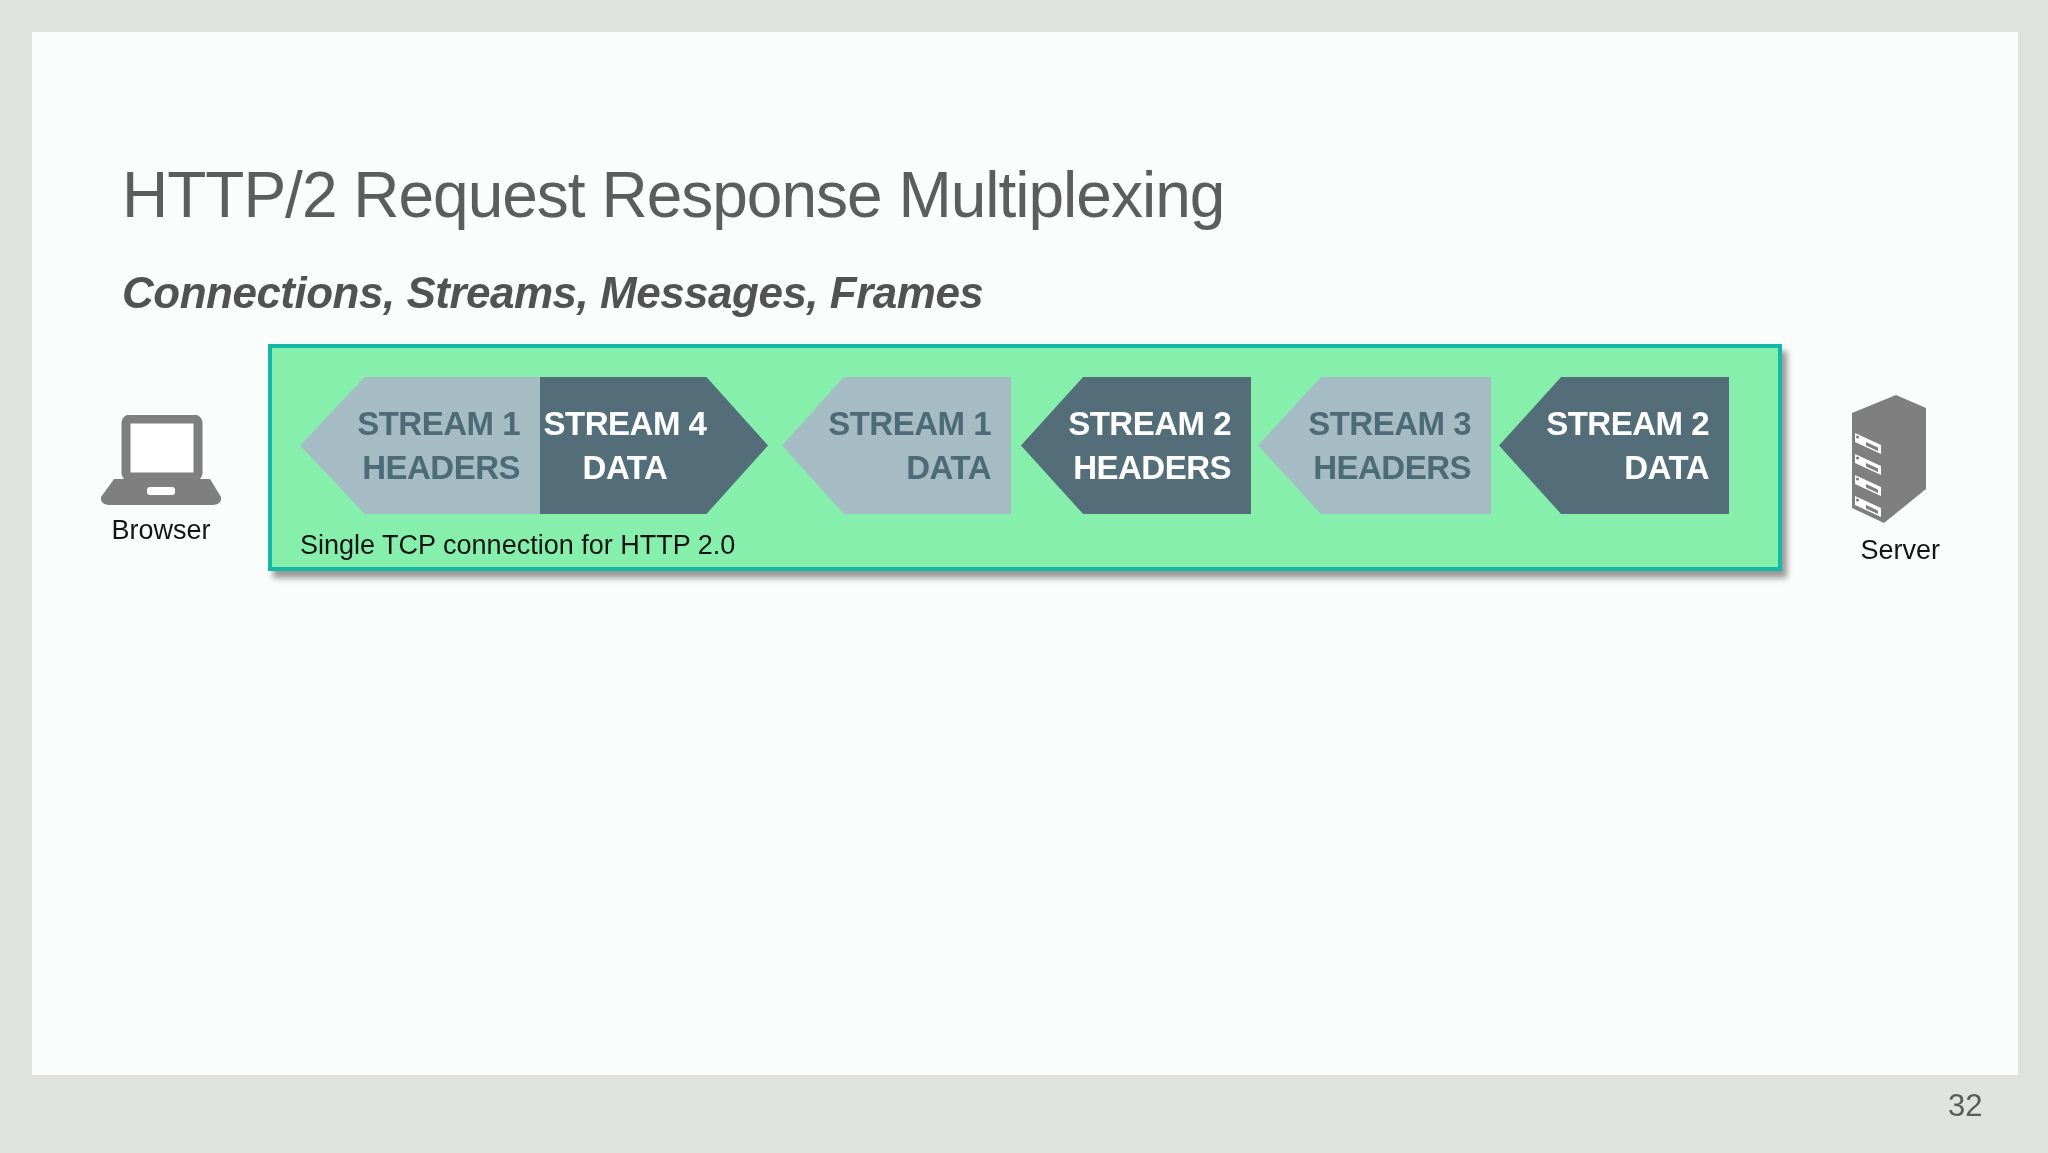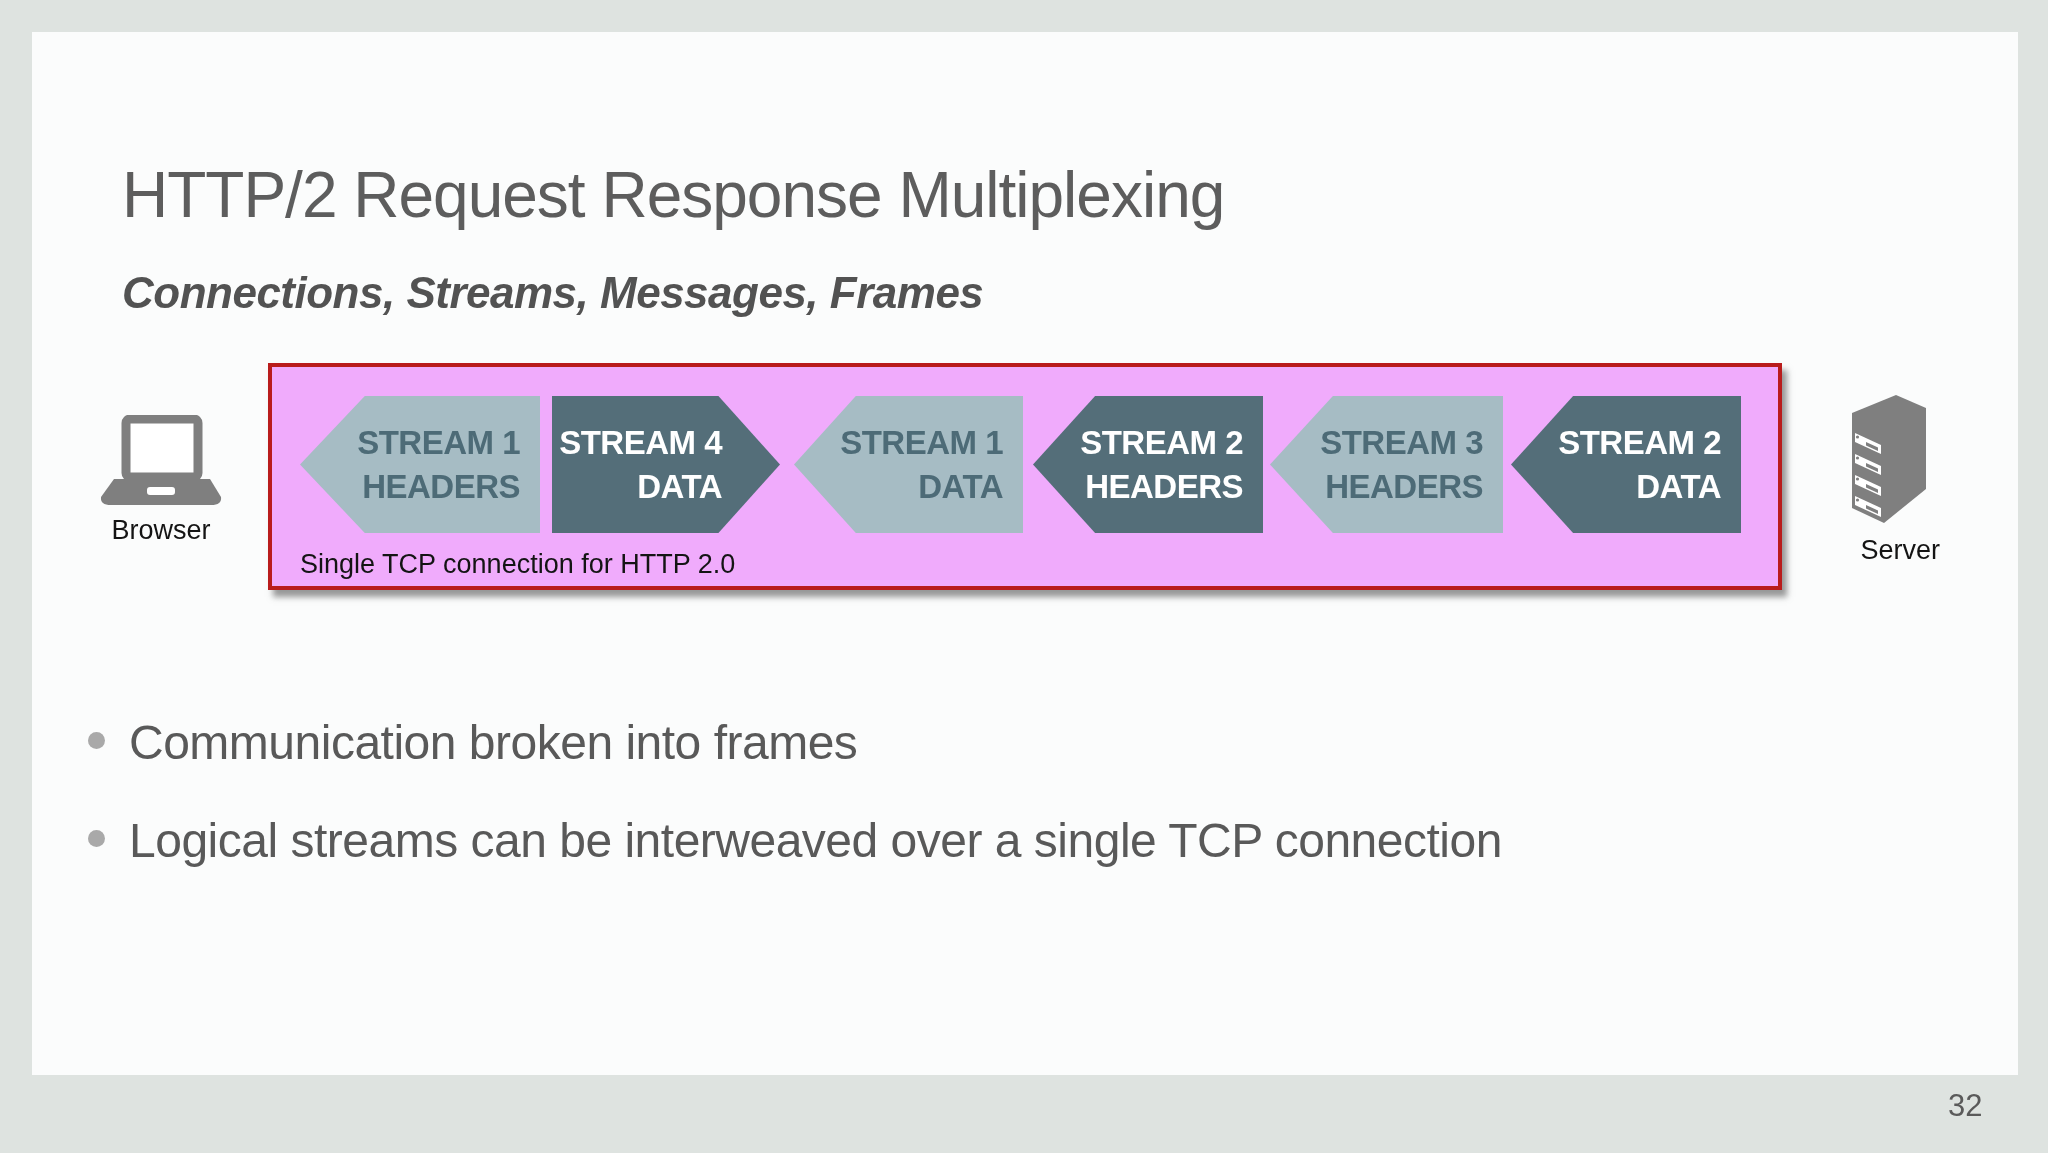--- a/index.html
+++ b/index.html
@@ -28,40 +28,40 @@
 
   
   .endpoint{position:absolute;text-align:center;}
   .endpoint-browser{left:63px;top:383px;width:132px;}
   .endpoint-server{left:1776px;top:357px;width:132px;text-align:right;}
   .endpoint-label{
     margin-top:2px;font-size:27px;color:var(--diagram-text,#141414);
   }
 
   .tcp-box{
-    position:absolute;left:236px;top:331px;width:1506px;height:219px;
-    background:#f0abfc;border:4px solid #b91c1c;
+    position:absolute;left:236px;top:312px;width:1506px;height:219px;
+    background:#86efac;border:4px solid #14b8a6;
     box-shadow:5px 7px 6px rgba(70,70,70,0.55);
   }
   .chevron-row{
     position:absolute;left:28px;top:29px;display:flex;align-items:center;
   }
   .seg{
     height:137px;box-sizing:border-box;flex:0 0 auto;
     display:flex;flex-direction:column;justify-content:center;align-items:flex-end;
     padding-right:20px;
     font-size:33px;font-weight:bold;line-height:44px;letter-spacing:-0.5px;
     white-space:nowrap;
   }
   .seg.light{background:var(--chevron-light,#a6bcc4);color:var(--chevron-light-text,#4d6b77);}
   .seg.dark{background:var(--chevron-dark,#546e79);color:#ffffff;}
   .seg.left{clip-path:polygon(0 50%,27% 0,100% 0,100% 100%,27% 100%);}
   .seg.right{clip-path:polygon(0 0,73% 0,100% 50%,73% 100%,0 100%);padding-right:58px;}
   .seg1{width:240px;}
-  .seg2{width:228px;margin-left:12px;}
+  .seg2{width:228px;margin-left:0;align-items:center;}
   .seg3{width:229px;margin-left:14px;}
   .seg4{width:230px;margin-left:10px;}
   .seg5{width:233px;margin-left:7px;}
   .seg6{width:230px;margin-left:8px;}
 
   .tcp-label{
     position:absolute;left:28px;bottom:6px;
     font-size:27px;color:var(--diagram-text,#141414);white-space:nowrap;margin-top:44px;
   }
 
@@ -159,25 +159,17 @@
             <circle cx="27.5" cy="69" r="1.6"></circle>
             <circle cx="27.5" cy="90" r="1.6"></circle>
             <circle cx="27.5" cy="111" r="1.6"></circle>
           </g>
         </svg>
         <div class="endpoint-label">Server</div>
       </div>
 
     </div>
 
-    <ul class="bullets">
-      <li>
-        <span class="bullet-dot"></span><span>Communication broken into frames</span>
-      </li>
-      <li>
-        <span class="bullet-dot"></span><span>Logical streams can be interweaved over a single TCP connection</span>
-      </li>
-    </ul>
 
   </div>
 
   <div class="page-number">32</div>
 </div>
 
 </body></html>

